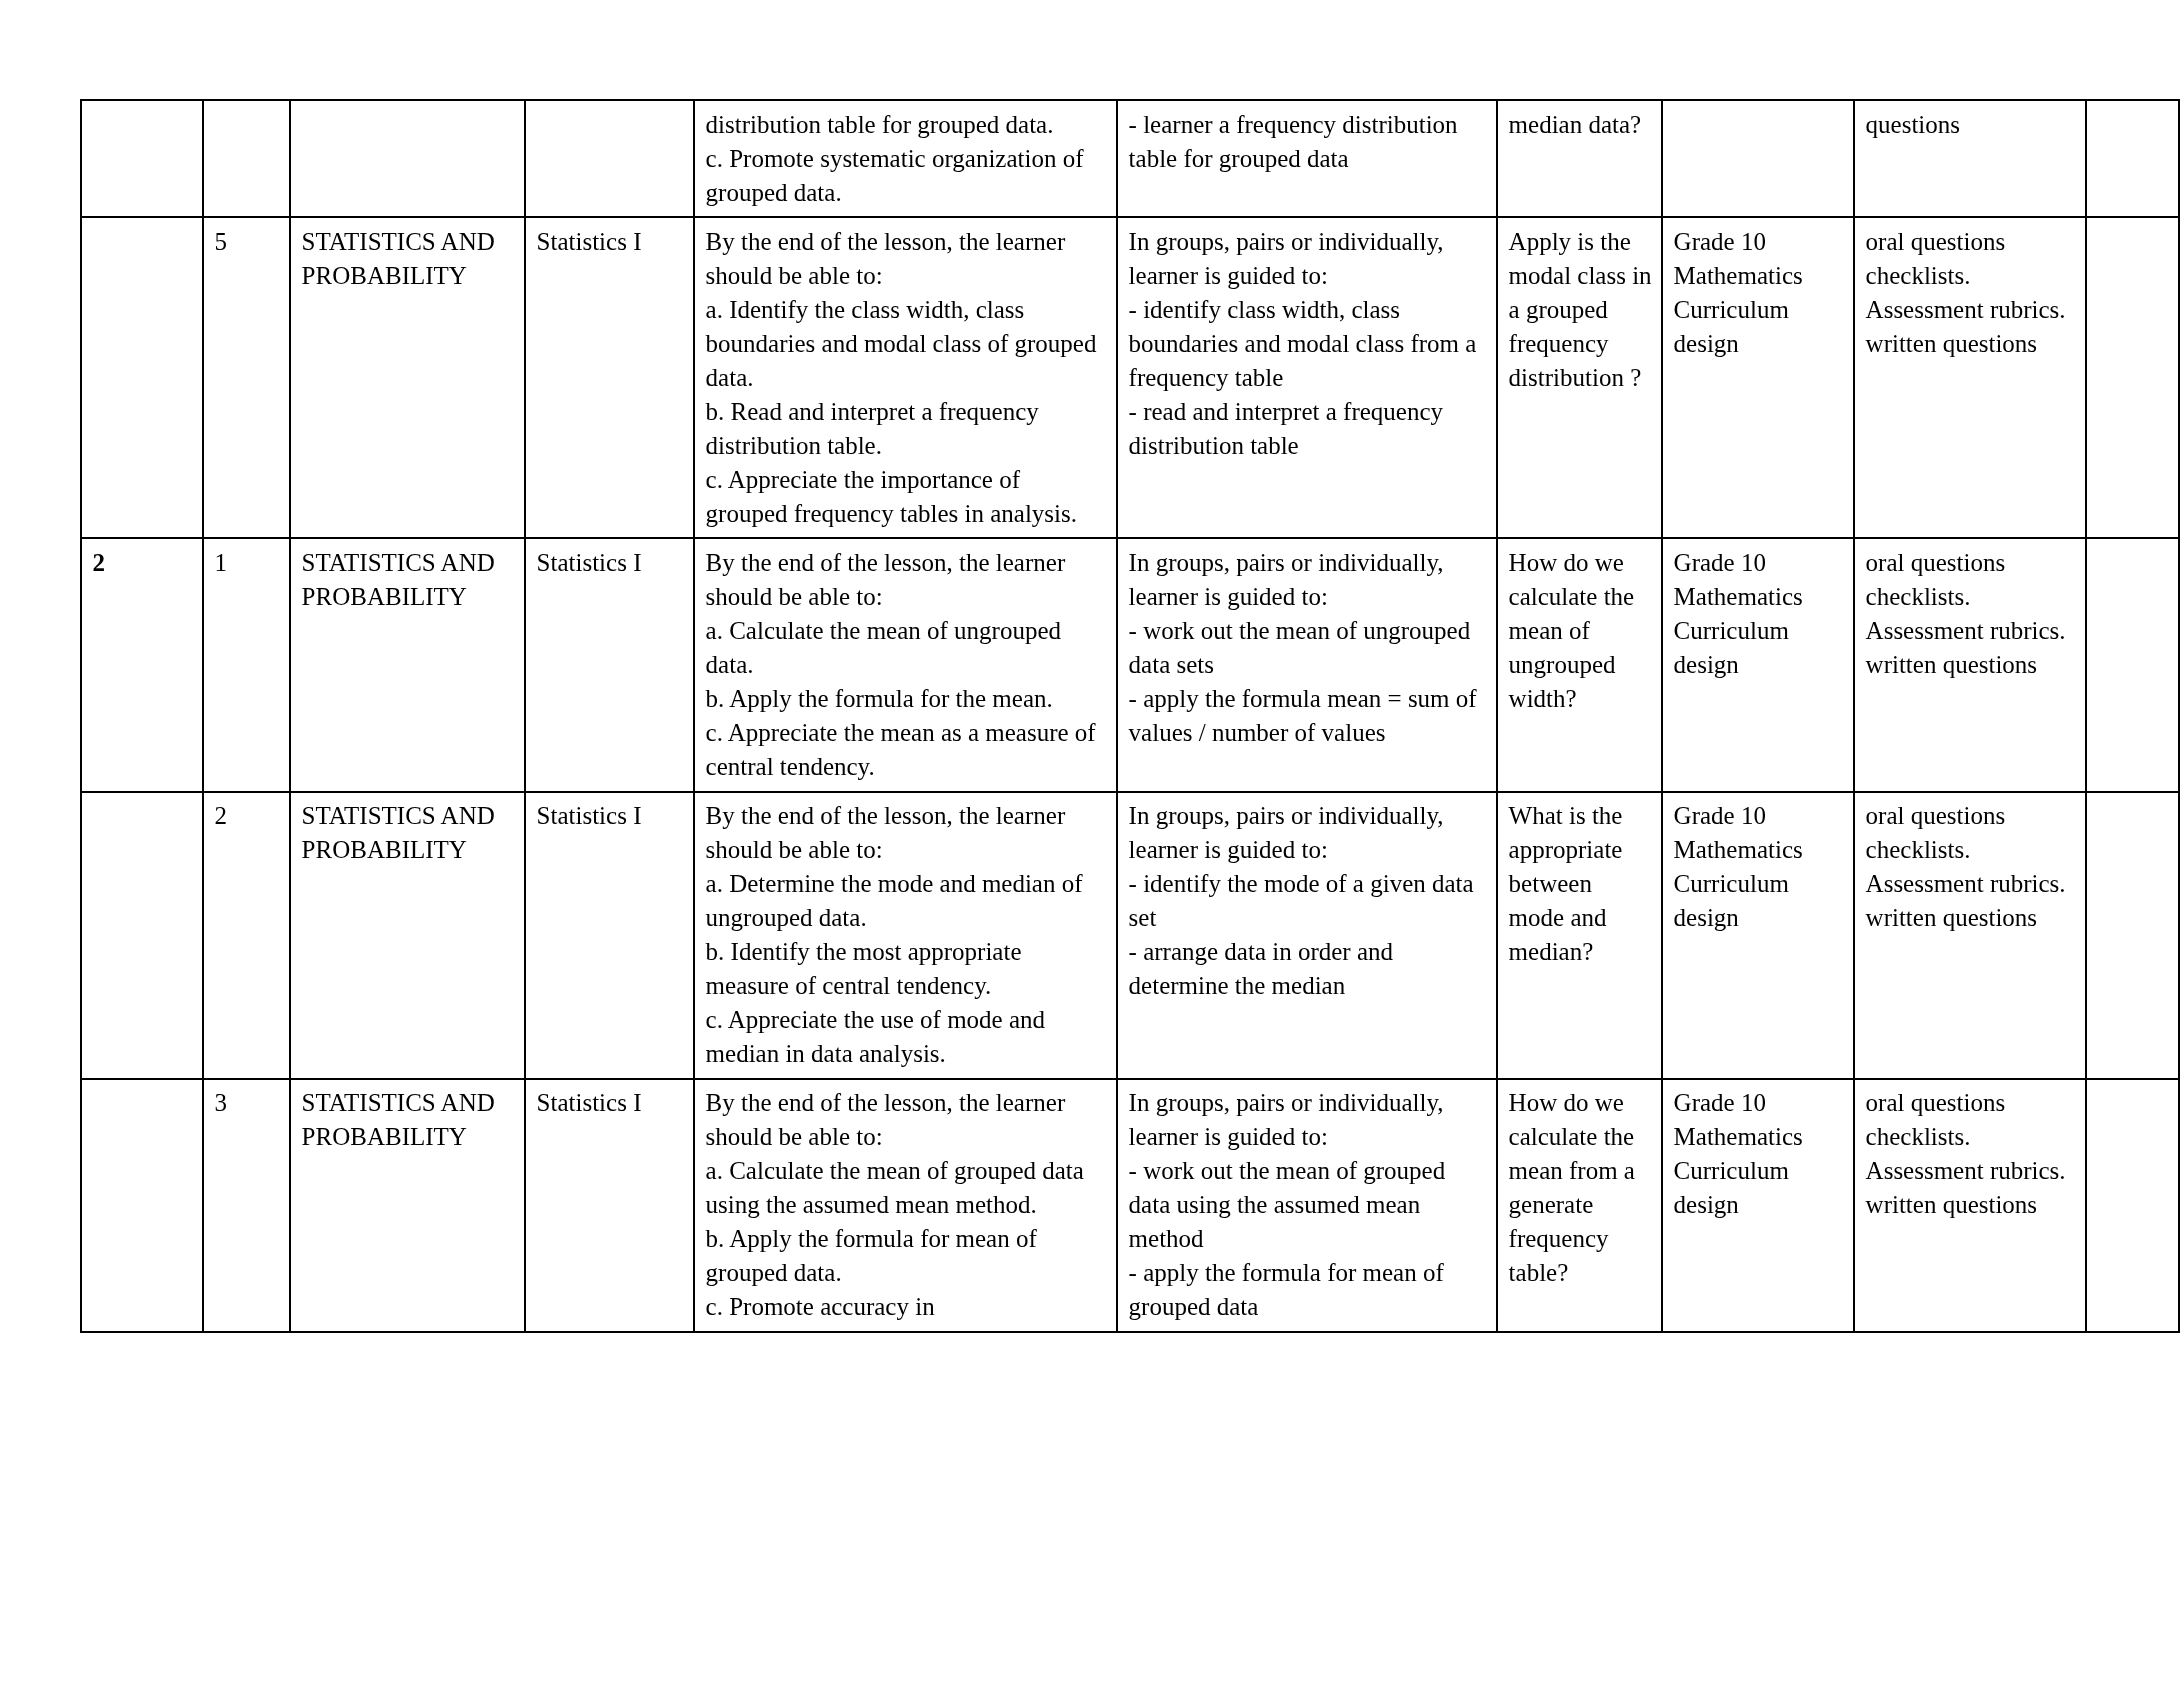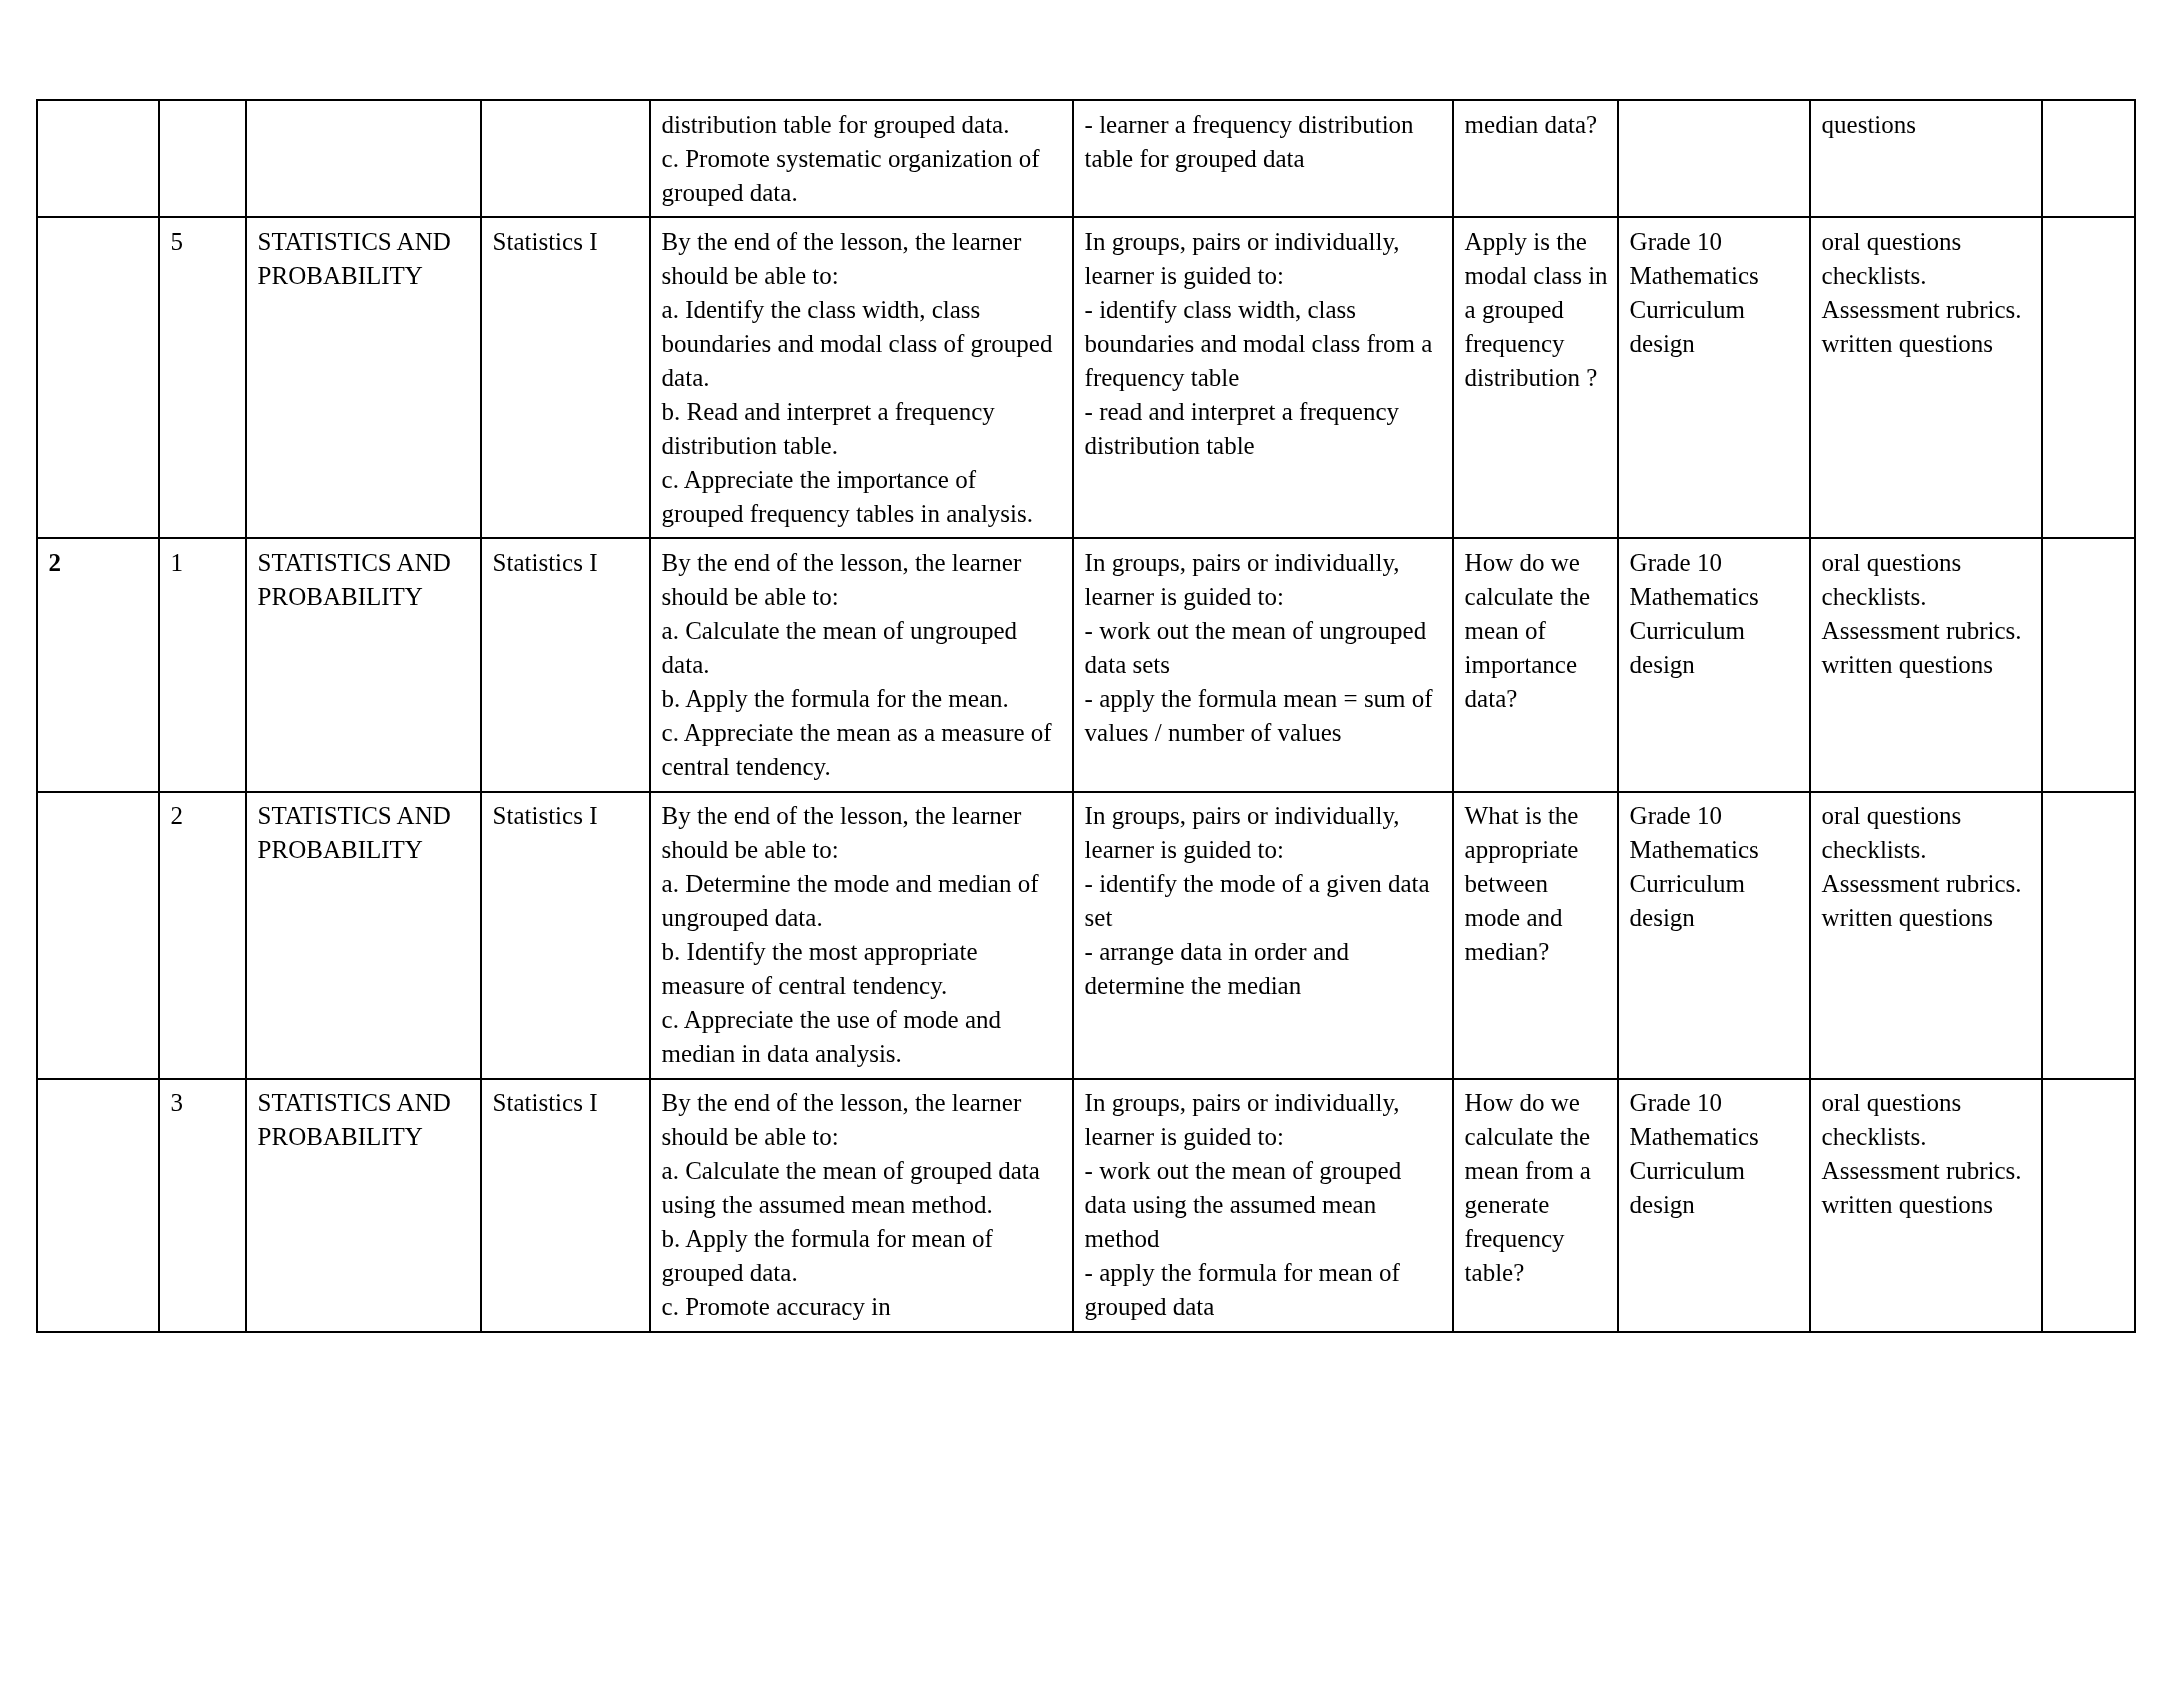--- a/index.html
+++ b/index.html
@@ -12,20 +12,21 @@
     height: 1687px;
     font-family: "Liberation Serif", "DejaVu Serif", serif;
     color: #000000;
     overflow: hidden;
   }
   .page {
     position: relative;
     width: 1975px;
     height: 1687px;
     background: #ffffff;
+    margin-left: 44px;
   }
   .sheet {
     position: absolute;
     left: 36px;
     top: 99px;
     width: 2099px;
   }
   table.scheme {
     border-collapse: collapse;
     table-layout: fixed;
@@ -221,21 +222,21 @@
             </td>
           <td>
               <div class="cell-lines">
                 <div>In groups, pairs or individually, learner is guided to:
 - work out the mean of ungrouped data sets
 - apply the formula mean = sum of values / number of values</div>
               </div>
             </td>
           <td>
               <div class="cell-lines">
-                <div>How do we calculate the mean of importance data?</div>
+                <div>How do we calculate the mean of ungrouped width?</div>
               </div>
             </td>
           <td>
               <div class="cell-lines">
                 <div>Grade 10 Mathematics Curriculum design</div>
               </div>
             </td>
           <td>
               <div class="cell-lines">
                 <div>oral questions checklists. Assessment rubrics. written questions</div>

